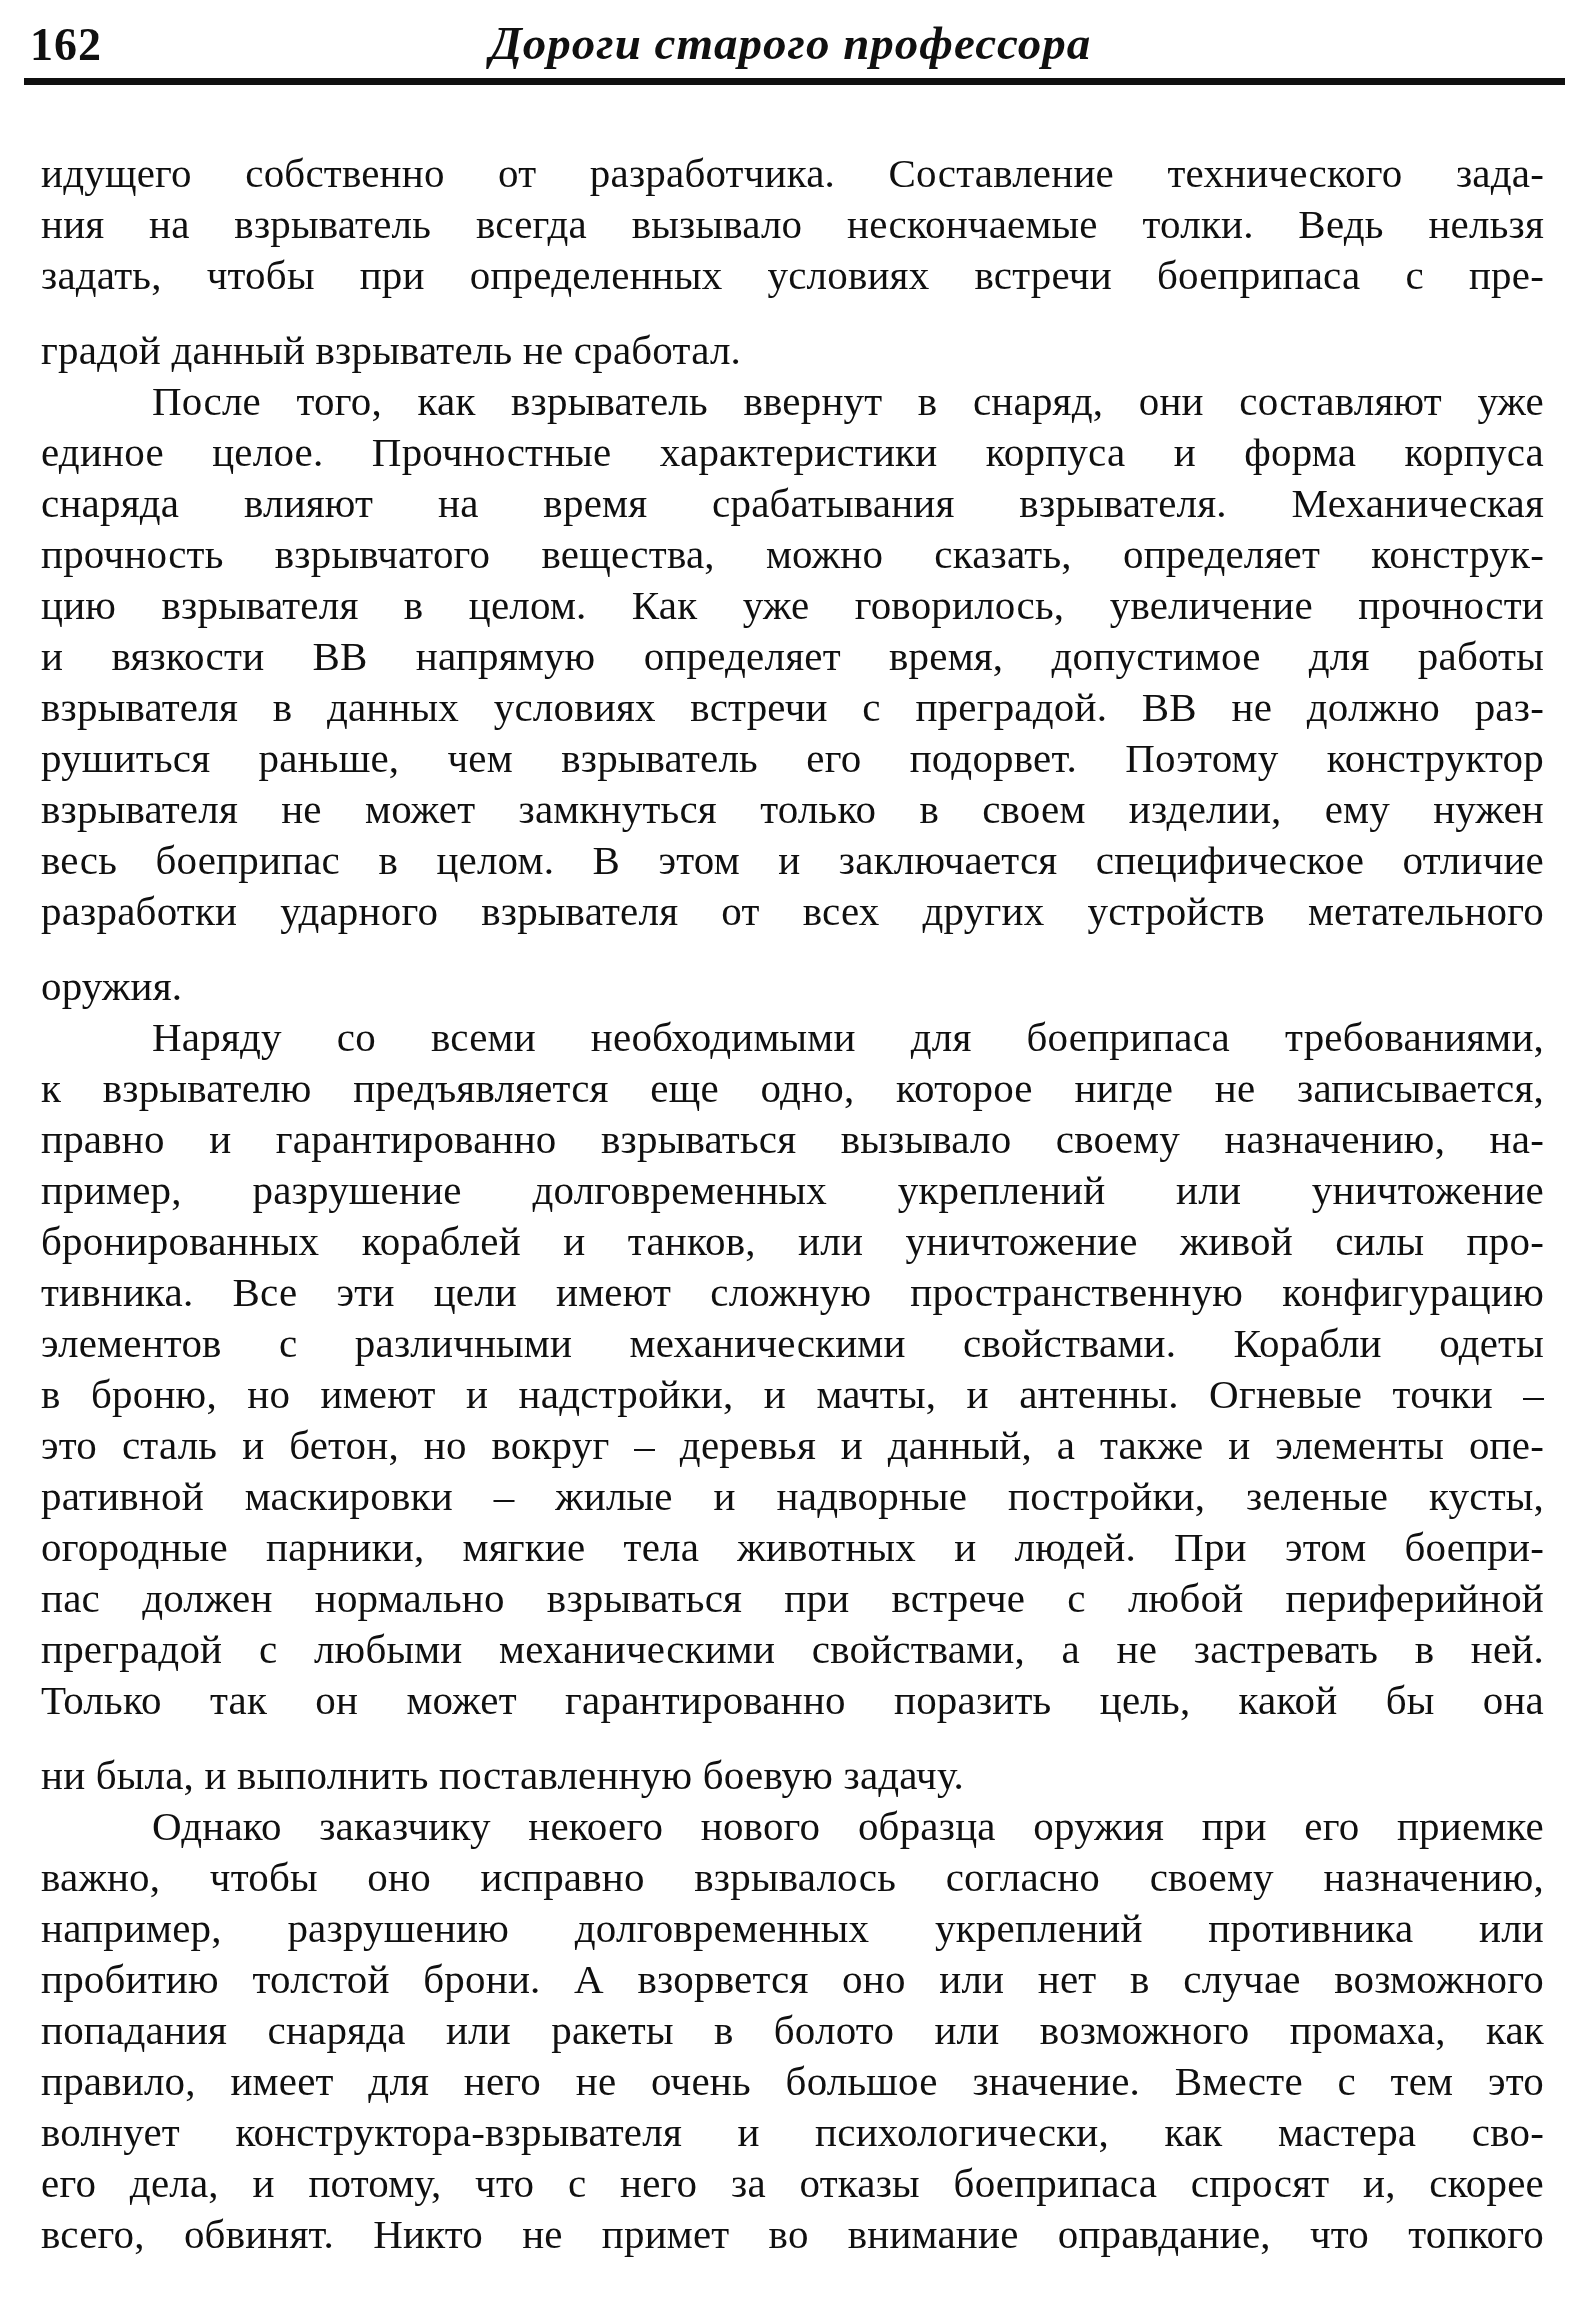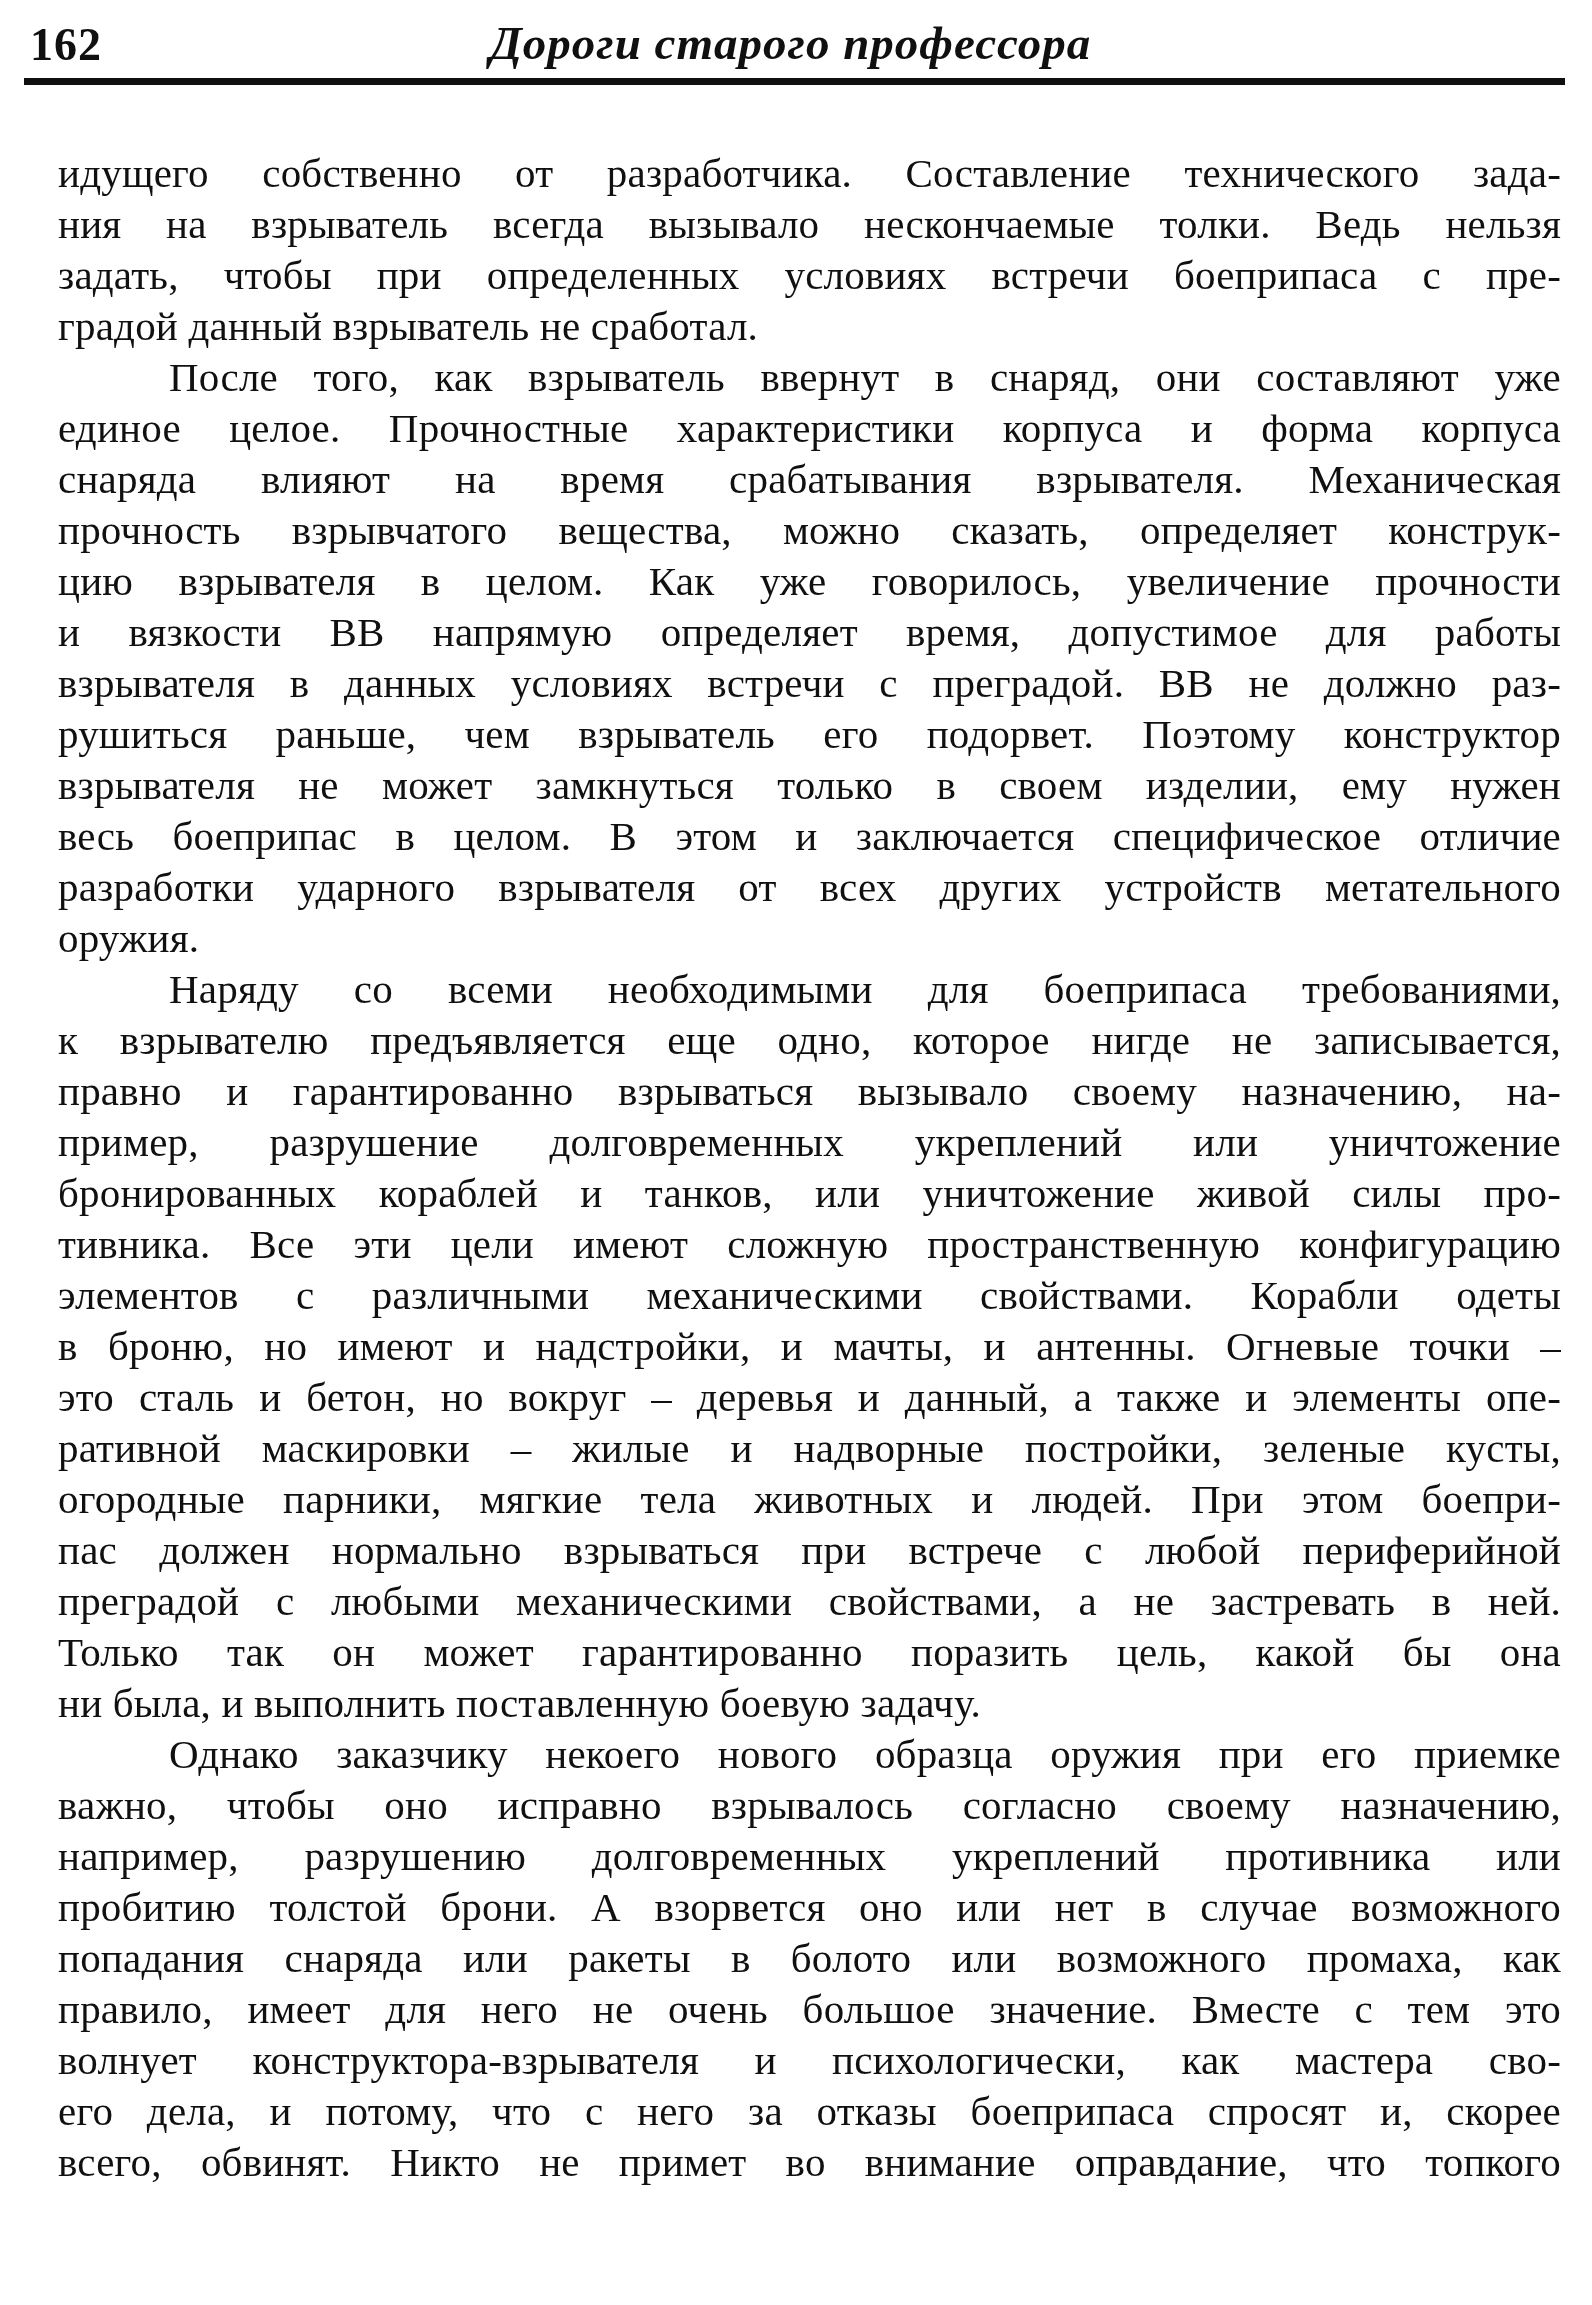--- a/index.html
+++ b/index.html
@@ -22,33 +22,33 @@
     position:absolute; left:0; right:11px; top:16px;
     text-align:center;
     font-size:47px; font-style:italic; font-weight:700;
     letter-spacing:1px;
   }
   .header-rule {
     position:absolute; left:24px; right:27px; top:78px;
     height:7px; background:var(--ink);
   }
   .body-text {
-    position:absolute; left:58px; top:148px; width:1503px;
+    position:absolute; left:41px; top:148px; width:1503px;
   }
   .line {
     font-size:41px;
     line-height:51px;
     height:51px;
     white-space:nowrap;      
     text-align:justify;
     text-align-last:justify; 
     letter-spacing:0.2px;
   }
   .line.first { text-indent:111px; }
-  .line.end { text-align-last:left; }  
+  .line.end { text-align-last:left;margin-top:24px; }  
 </style>
 </head>
 <body>
 
 <div class="page">
   <div class="header">
     <div class="page-number">162</div>
     <div class="running-title">Дороги старого профессора</div>
     <div class="header-rule"></div>
   </div>

